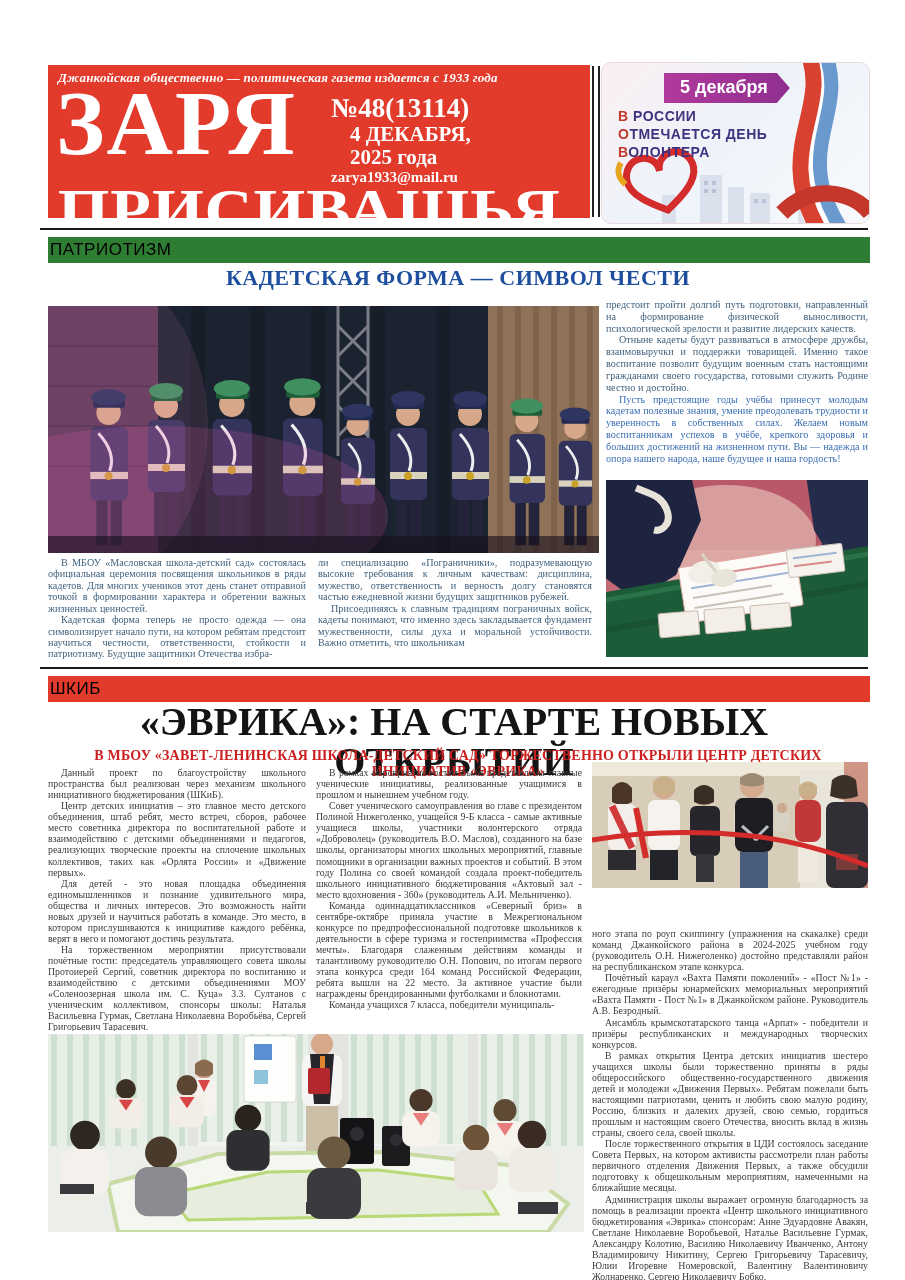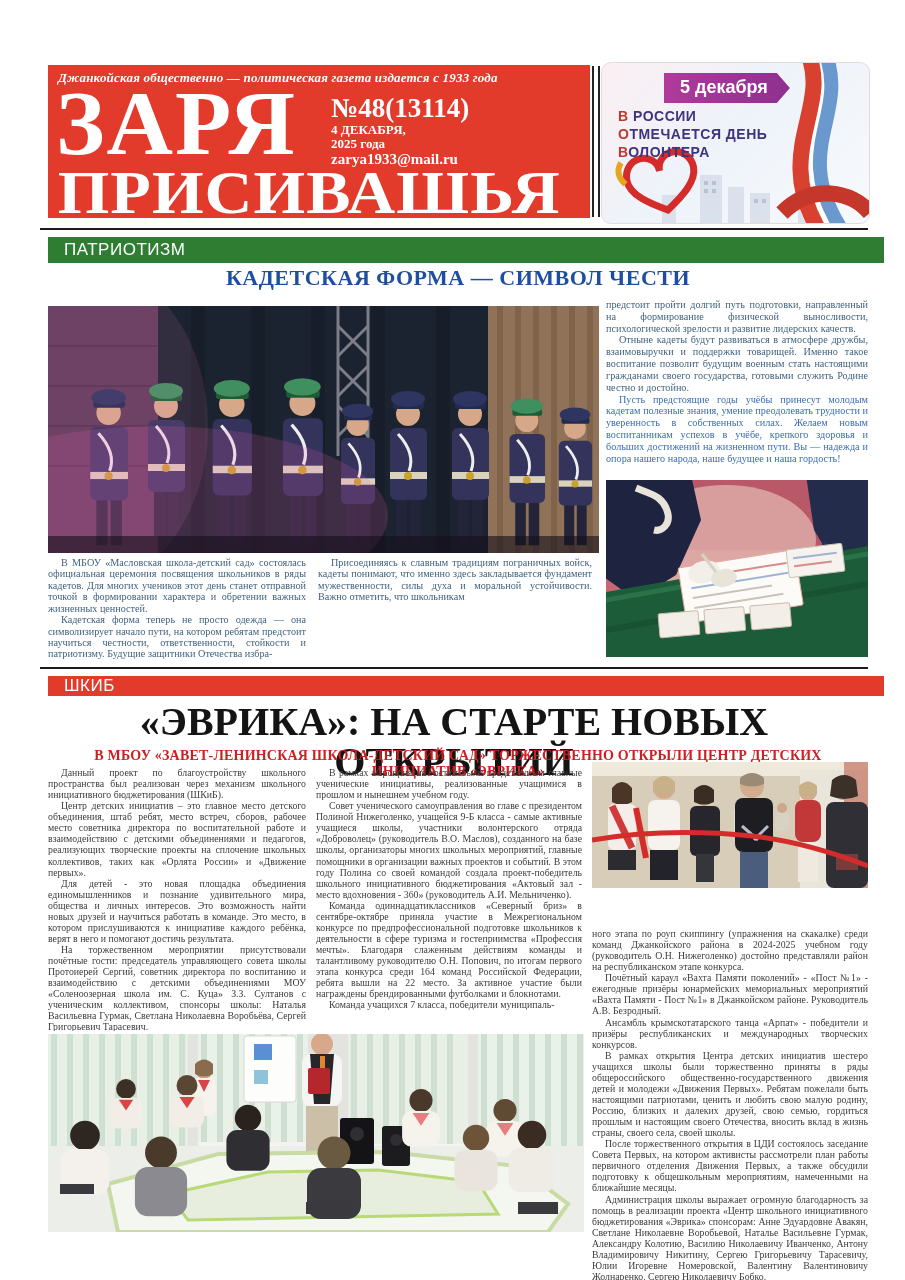--- a/index.html
+++ b/index.html
@@ -8,41 +8,41 @@
   .abs{position:absolute;}
 
   
   .masthead{background:#e23a2b;color:#fff;}
   .tagline{font-style:italic;font-weight:bold;font-size:13px;letter-spacing:.2px;
            padding:5px 8px 0 10px;white-space:nowrap;}
   .title-row{display:flex;align-items:flex-start;padding-left:8px;gap:28px;}
   .title-top{font-size:92px;line-height:.82;font-weight:bold;letter-spacing:2px;}
   .issue-block{margin-left:6px;padding-top:8px;font-weight:bold;line-height:1.08;}
   .issue-number{font-size:27px;}
-  .issue-date{font-size:13px;}
+  .issue-date{font-size:21px;margin-left:19px;}
   .issue-email{font-size:15px;font-weight:bold;}
   .title-bottom{font-size:62px;line-height:.9;font-weight:bold;letter-spacing:1px;
                 padding-left:9px;transform:scaleX(1.07);transform-origin:left;margin-top:-2px;}
   .dbl-line{border-left:2px solid #222;border-right:2px solid #222;width:4px;}
 
   
   .banner{border-radius:10px;overflow:hidden;
           background:linear-gradient(135deg,#fbeff3 0%,#eef3fa 45%,#f7fafc 100%);
           border:1px solid #e7dadd;font-family:"Liberation Sans",sans-serif;}
   .banner-badge{position:absolute;left:62px;top:10px;padding:4px 22px 5px 16px;
           background:linear-gradient(90deg,#b03a9b,#8f2f8f);color:#fff;font-size:18px;
           font-weight:bold;clip-path:polygon(0 0,calc(100% - 13px) 0,100% 50%,calc(100% - 13px) 100%,0 100%);}
   .banner-lines{position:absolute;left:0;top:44px;width:100%;
           color:#3f3380;font-weight:bold;font-size:14px;line-height:1.3;letter-spacing:.5px;padding-left:16px;}
   .banner-lines div::first-letter{color:#c0392b;}
 
   
   .rule{background:#1a1a1a;}
-  .secbar{color:#ffffff;font-family:"Liberation Sans",sans-serif;font-size:17px;
-          display:flex;align-items:center;padding-left:16px;letter-spacing:.5px;}
+  .secbar{color:#000000;font-family:"Liberation Sans",sans-serif;font-size:17px;
+          display:flex;align-items:center;padding-left:2px;letter-spacing:.5px;}
   .green{background:#2e7d33;}
   .red{background:#e23a2b;}
 
   
   .h1a{font-weight:bold;color:#1d4f9e;font-size:22px;text-align:center;letter-spacing:.5px;}
   .h2a{font-weight:bold;color:#141414;font-size:40px;text-align:center;line-height:1;}
   .sub2{font-weight:bold;color:#cc1f1f;font-size:14px;text-align:center;letter-spacing:.2px;}
 
   
   .col{overflow:hidden;text-align:justify;}
@@ -234,26 +234,27 @@
       <ellipse cx="118" cy="98" rx="13" ry="9" fill="#e9e4da" transform="rotate(-10 118 98)"></ellipse>
       <line x1="96" y1="74" x2="110" y2="92" stroke="#d8d3c6" stroke-width="3"></line>
     </svg>
   </div>
 
   <div class="abs col a1" style="left:48px;top:557px;width:258px;height:106px;line-height:1.12;">
     <p>В МБОУ «Масловская школа-детский сад» состоялась официальная церемония посвящения школьников в ряды кадетов. Для многих учеников этот день станет отправной точкой в формировании характера и обретении важных жизненных ценностей.</p>
     <p>Кадетская форма теперь не просто одежда — она символизирует начало пути, на котором ребятам предстоит научиться честности, ответственности, стойкости и патриотизму. Будущие защитники Отечества избра-</p>
   </div>
   <div class="abs col a1" style="left:318px;top:557px;width:274px;height:106px;line-height:1.12;">
+    <p class="noind">ли специализацию «Пограничники», подразумевающую высокие требования к личным качествам: дисциплина, мужество, ответственность и верность долгу становятся частью ежедневной жизни будущих защитников рубежей.</p>
     <p>Присоединяясь к славным традициям пограничных войск, кадеты понимают, что именно здесь закладывается фундамент мужественности, силы духа и моральной устойчивости. Важно отметить, что школьникам</p>
   </div>
 
   <div class="abs rule" style="left:40px;top:667px;width:828px;height:2px;"></div>
 
-  <div class="abs secbar red" style="left:48px;top:676px;width:820px;height:20px;">
+  <div class="abs secbar red" style="left:48px;top:676px;width:820px;height:26px;">
     <span>ШКИБ</span>
   </div>
 
   <div class="abs h2a" style="left:40px;top:702px;width:828px;">«ЭВРИКА»: НА СТАРТЕ НОВЫХ ОТКРЫТИЙ</div>
 
   <div class="abs sub2" style="left:48px;top:748px;width:820px;">В МБОУ «ЗАВЕТ-ЛЕНИНСКАЯ ШКОЛА-ДЕТСКИЙ САД» ТОРЖЕСТВЕННО ОТКРЫЛИ ЦЕНТР ДЕТСКИХ ИНИЦИАТИВ «ЭВРИКА»</div>
 
   <div class="abs col a2" style="left:48px;top:767px;width:258px;height:264px;">
     <p>Данный проект по благоустройству школьного пространства был реализован через механизм школьного инициативного бюджетирования (ШКиБ).</p>
     <p>Центр детских инициатив – это главное место детского объединения, штаб ребят, место встреч, сборов, рабочее место советника директора по воспитательной работе и взаимодействию с детскими объединениями и педагогов, реализующих творческие проекты на сплочение школьных коллективов, таких как «Орлята России» и «Движение первых».</p>

